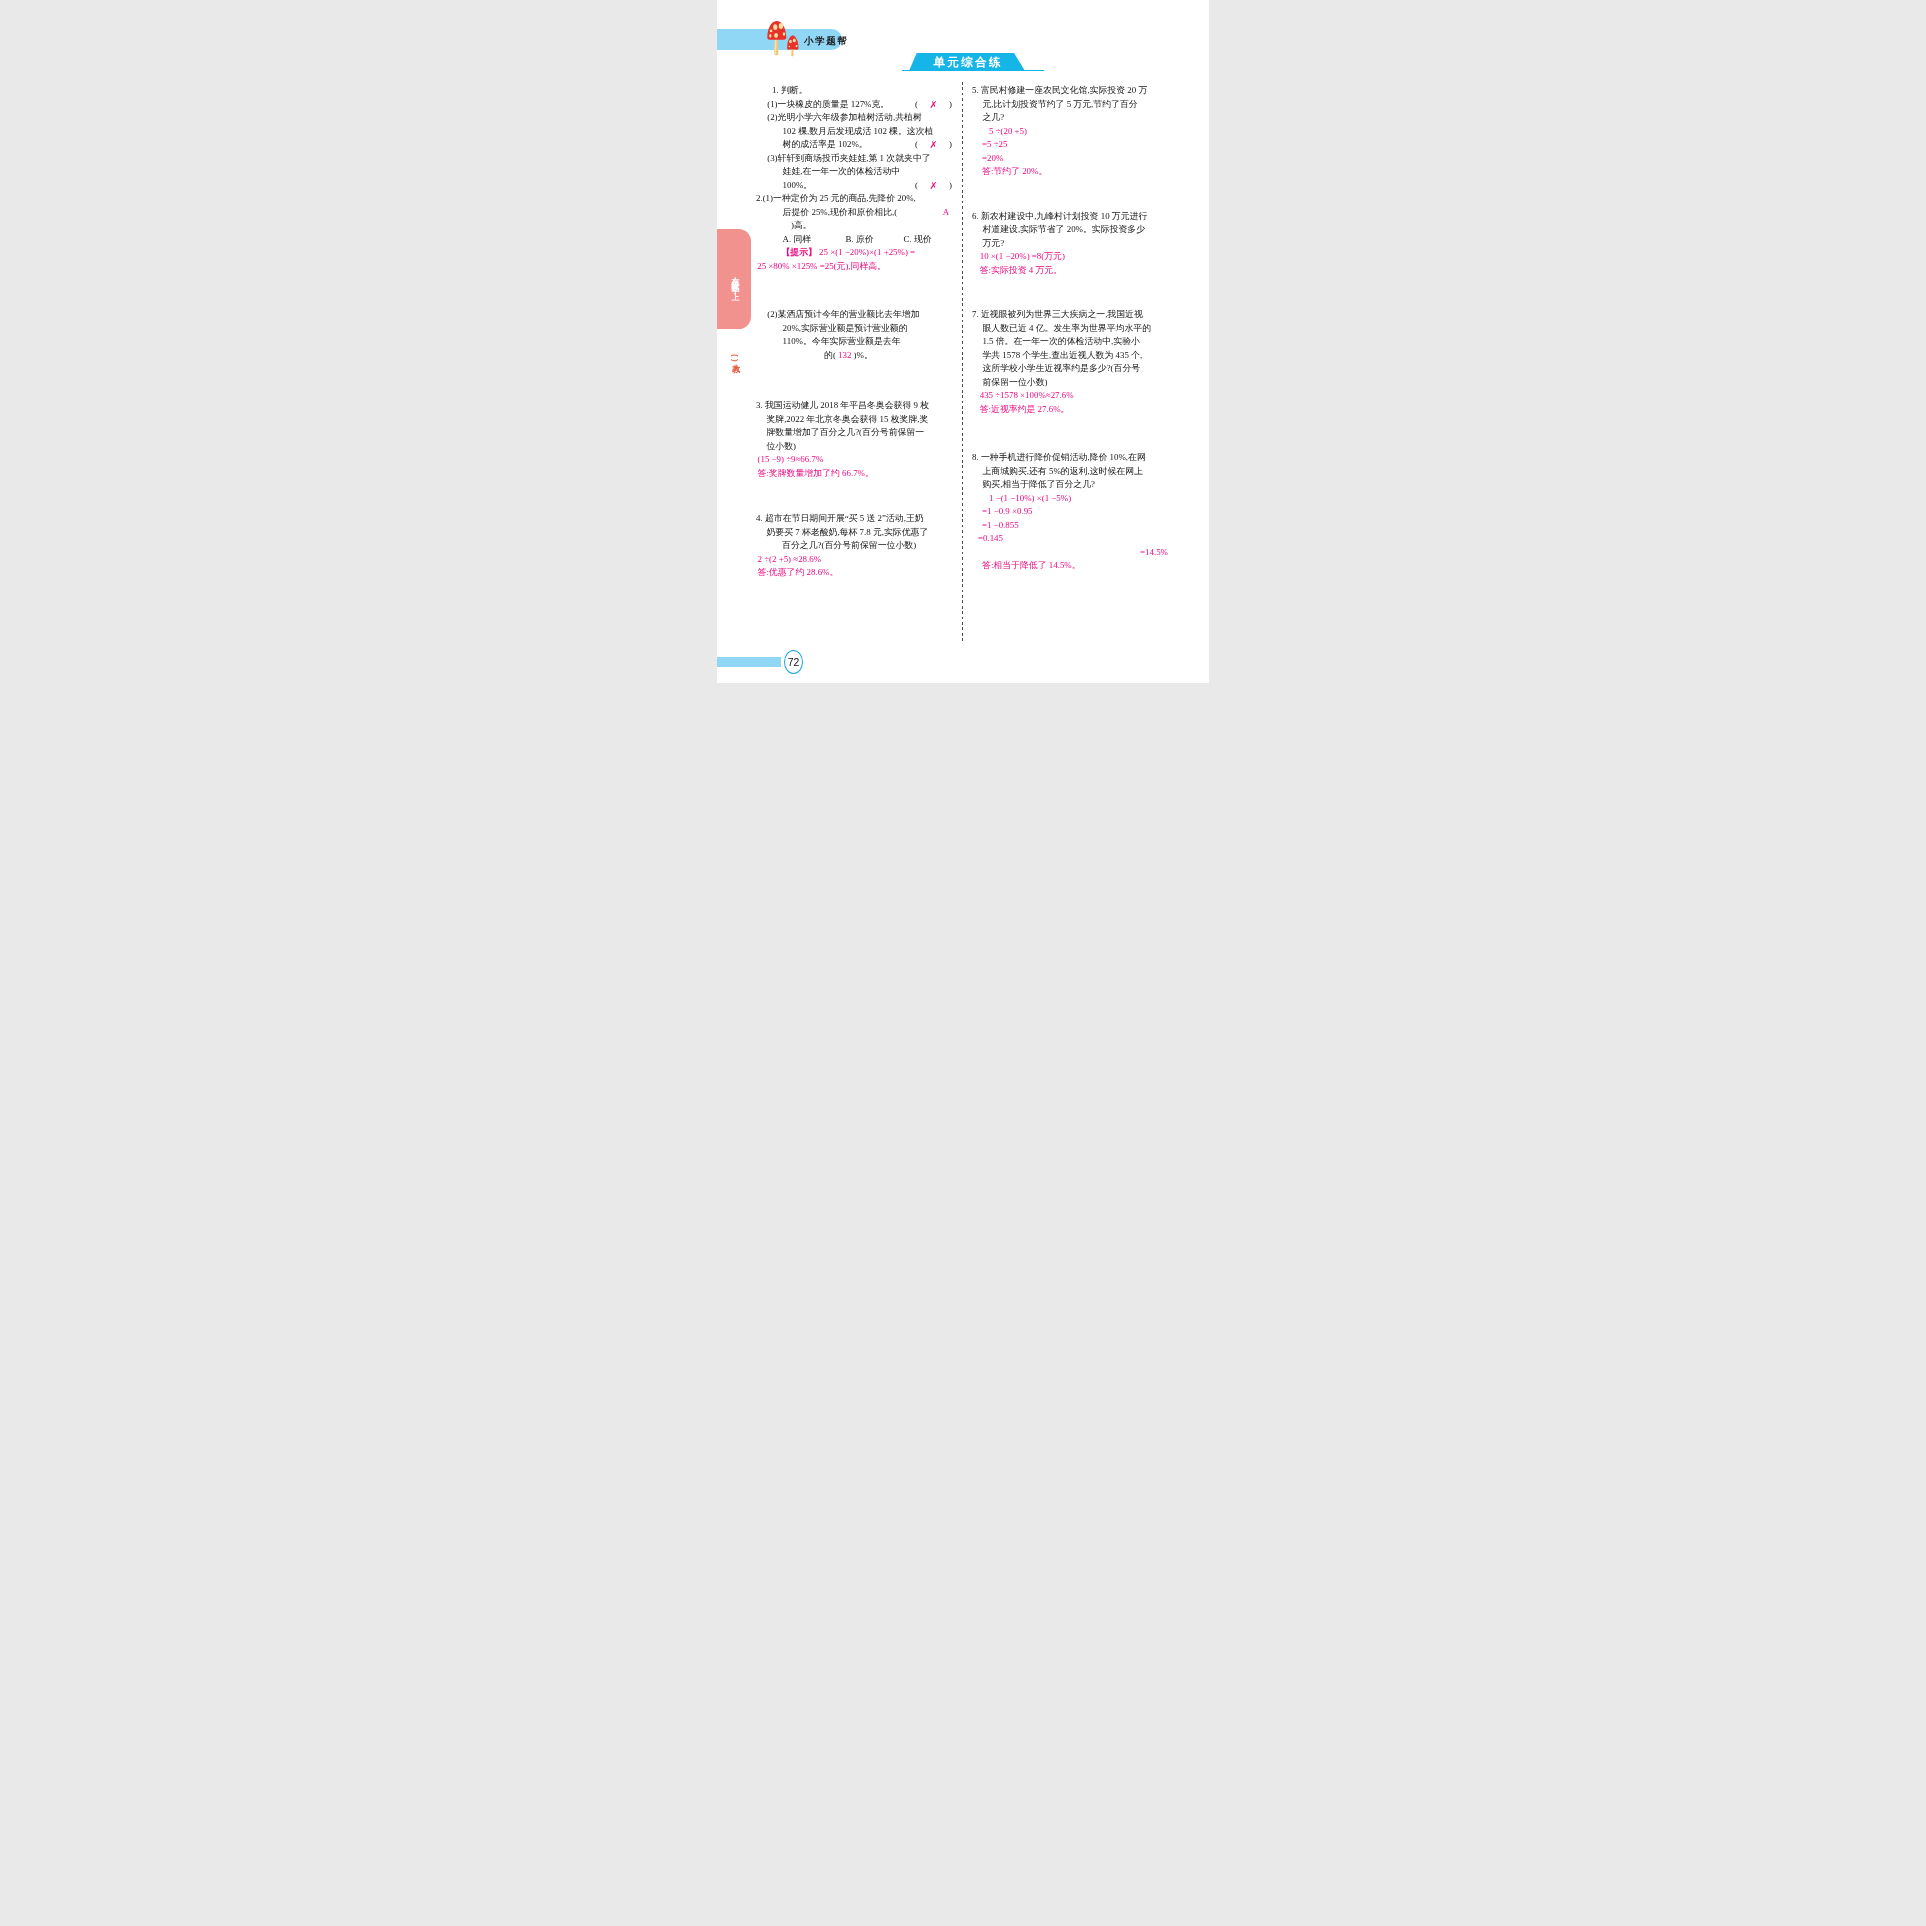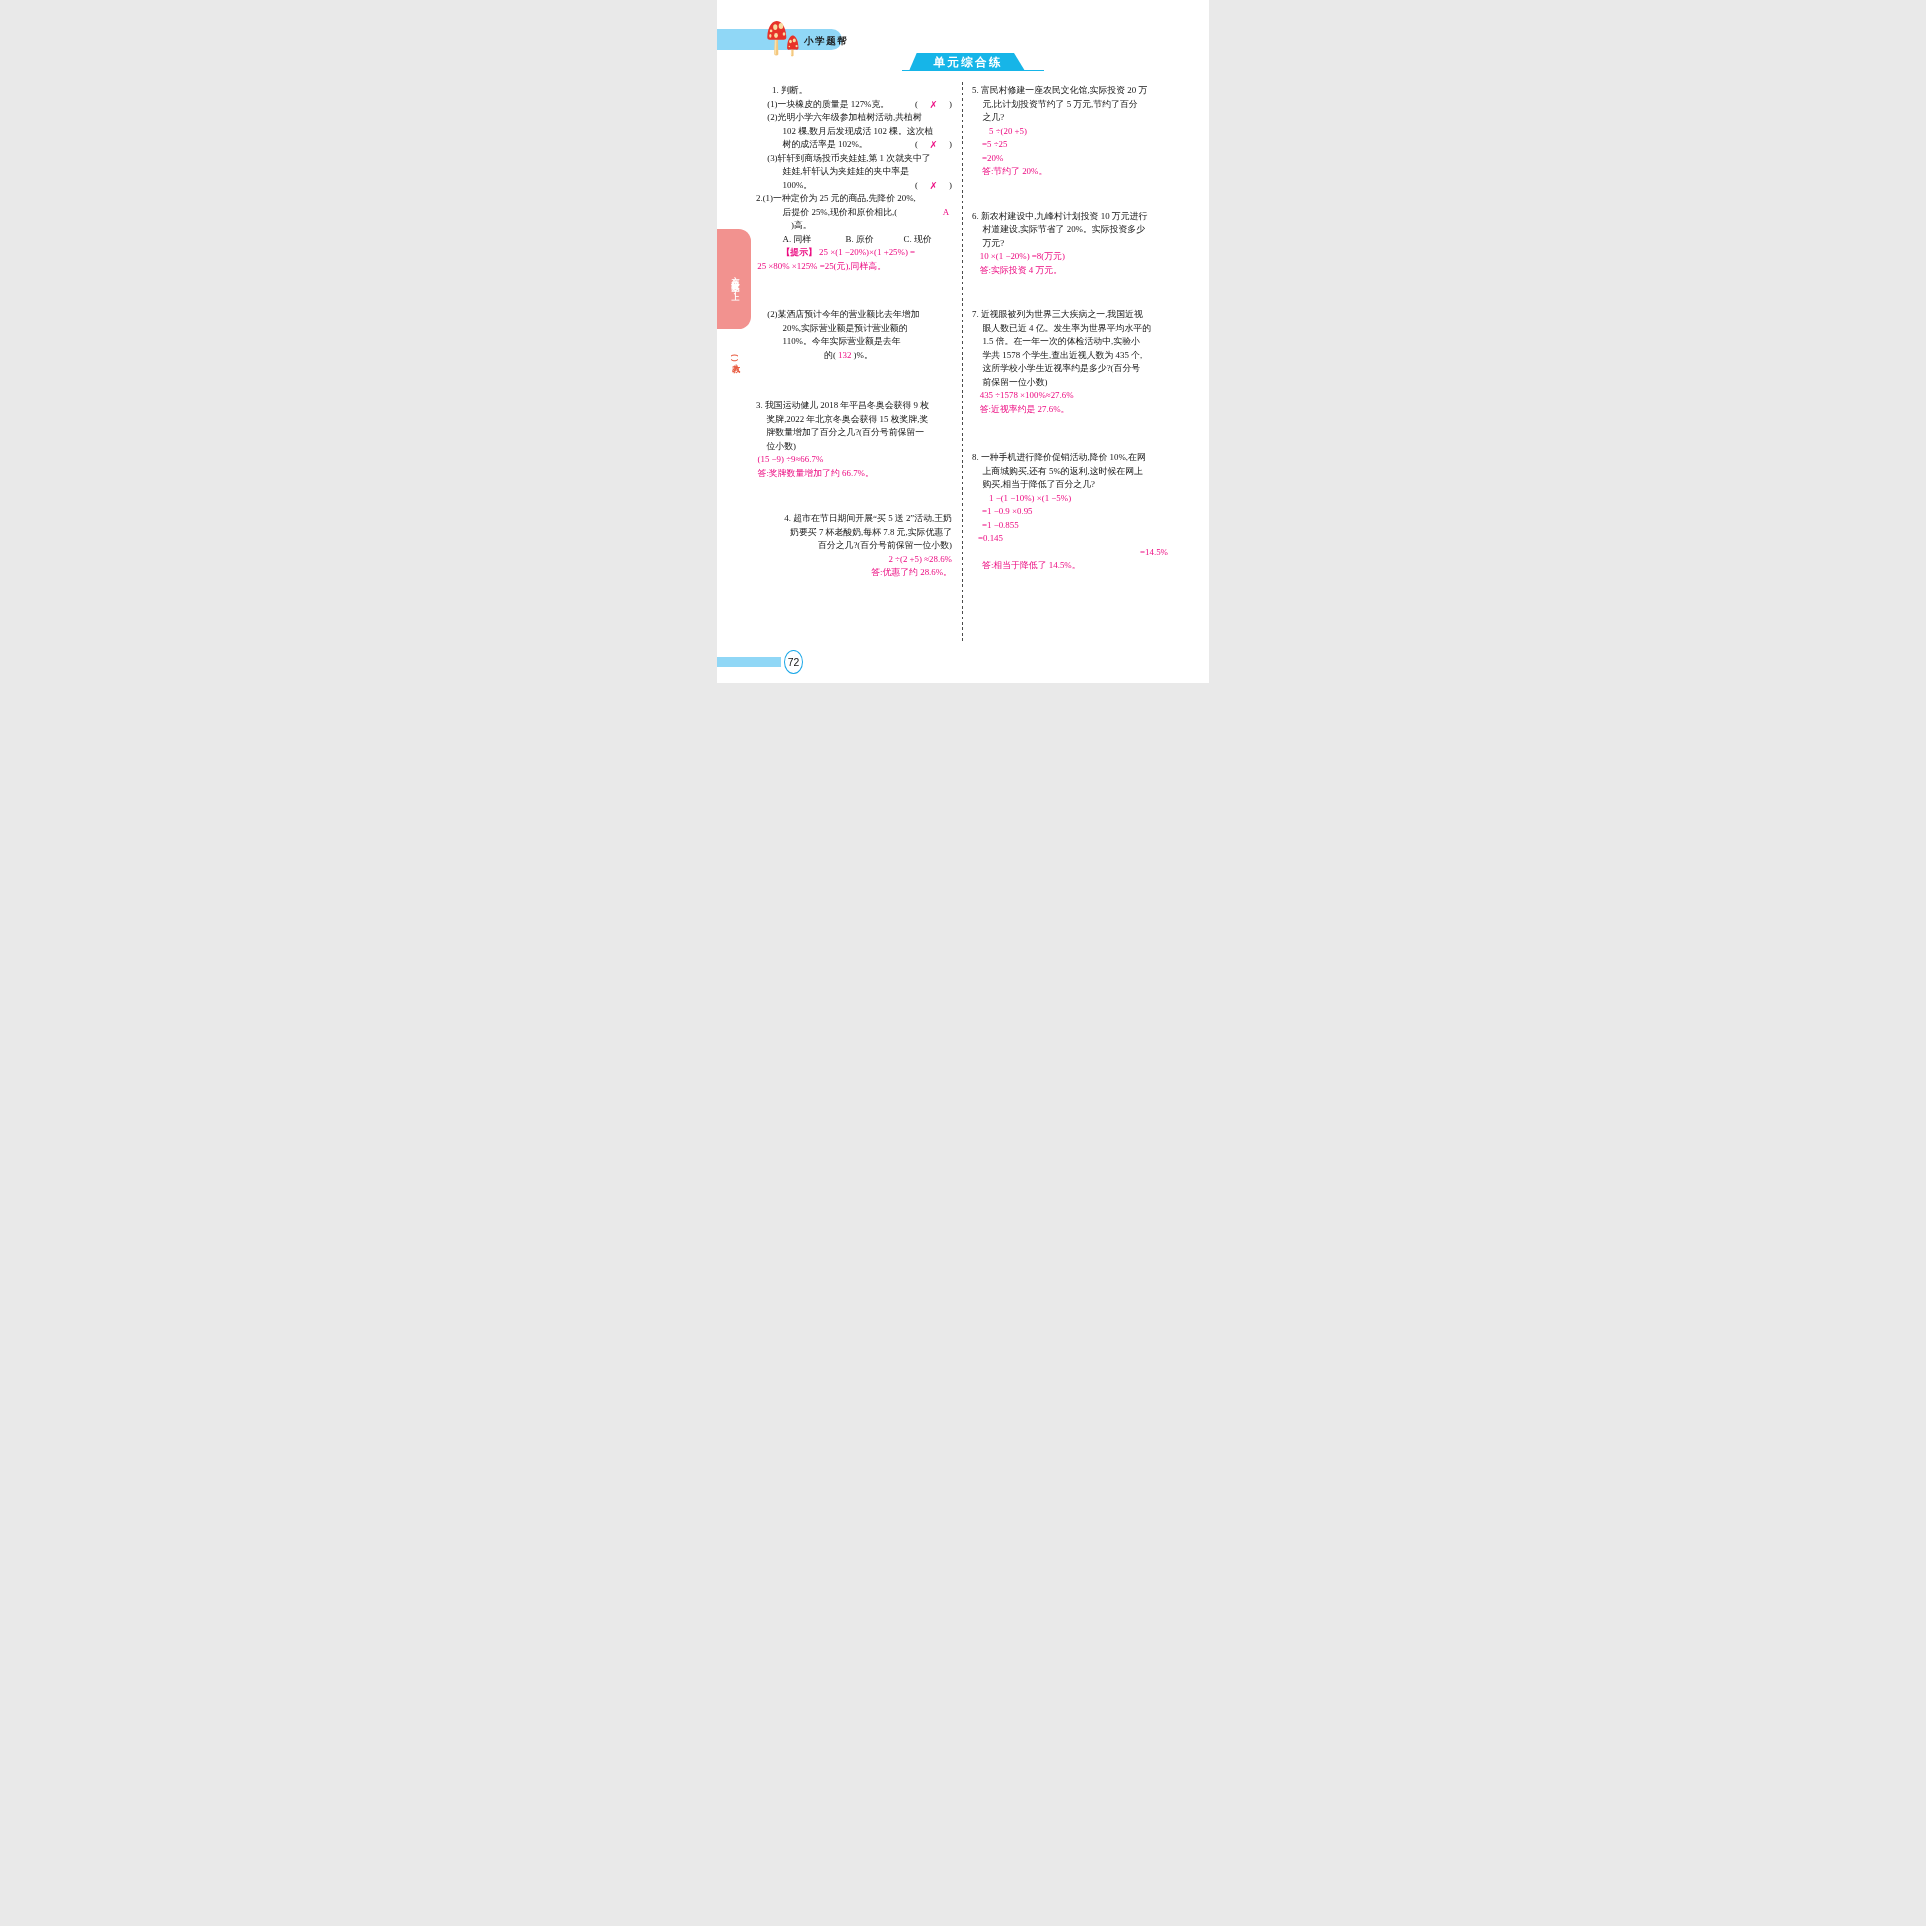--- a/index.html
+++ b/index.html
@@ -139,21 +139,21 @@
             <span>)</span>
           </span></div>
         <div class="line" style="margin-left: 11.2px;"><span>(2)光明小学六年级参加植树活动,共植树</span></div>
         <div class="line" style="margin-left: 26.6px;"><span>102 棵,数月后发现成活 102 棵。这次植</span></div>
         <div class="line" style="margin-left: 26.6px;"><span>树的成活率是 102%。</span><span class="right-group" style="width: 37px;">
             <span>(</span>
             <span class="seg-x">✗</span>
             <span>)</span>
           </span></div>
         <div class="line" style="margin-left: 11.2px;"><span>(3)轩轩到商场投币夹娃娃,第 1 次就夹中了</span></div>
-        <div class="line" style="margin-left: 26.6px;"><span>娃娃,轩轩认为夹娃娃的夹中率是</span></div>
+        <div class="line" style="margin-left: 26.6px;"><span>娃娃,在一年一次的体检活动中</span></div>
         <div class="line" style="margin-left: 26.6px;"><span>100%。</span><span class="right-group" style="width: 37px;">
             <span>(</span>
             <span class="seg-x">✗</span>
             <span>)</span>
           </span></div>
       </div>
       <div class="problem" style="margin-top: 0px;">
         <div class="line" style="margin-left: 0px;"><span>2.(1)一种定价为 25 元的商品,先降价 20%,</span></div>
         <div class="line" style="margin-left: 26.6px;"><span>后提价 25%,现价和原价相比,(</span><span class="right-group" style="width: 9.2px;">
             <span class="seg-m">A</span>
@@ -170,21 +170,21 @@
         <div class="line" style="margin-left: 22px; padding-left: 46px;"><span>的( </span><span class="seg-m">132</span><span> )%。</span></div>
       </div>
       <div class="problem" style="margin-top: 37px;">
         <div class="line" style="margin-left: 0px;"><span>3. 我国运动健儿 2018 年平昌冬奥会获得 9 枚</span></div>
         <div class="line" style="margin-left: 10.4px;"><span>奖牌,2022 年北京冬奥会获得 15 枚奖牌,奖</span></div>
         <div class="line" style="margin-left: 10.4px;"><span>牌数量增加了百分之几?(百分号前保留一</span></div>
         <div class="line" style="margin-left: 10.4px;"><span>位小数)</span></div>
         <div class="line" style="margin-left: 1.5px;"><span class="seg-m">(15 −9) ÷9≈66.7%</span></div>
         <div class="line" style="margin-left: 1.5px;"><span class="seg-m">答:奖牌数量增加了约 66.7%。</span></div>
       </div>
-      <div class="problem" style="margin-top: 32px; text-align: right;">
+      <div class="problem" style="margin-top: 32px;">
         <div class="line" style="margin-left: 0px;"><span>4. 超市在节日期间开展“买 5 送 2”活动,王奶</span></div>
         <div class="line" style="margin-left: 10.4px;"><span>奶要买 7 杯老酸奶,每杯 7.8 元,实际优惠了</span></div>
         <div class="line" style="margin-left: 26px;"><span>百分之几?(百分号前保留一位小数)</span></div>
         <div class="line" style="margin-left: 1.5px;"><span class="seg-m">2 ÷(2 +5) ≈28.6%</span></div>
         <div class="line" style="margin-left: 1.5px;"><span class="seg-m">答:优惠了约 28.6%。</span></div>
       </div>
     </div>
   <div class="divider"></div>
   <div class="col col-right">
       <div class="problem" style="margin-top: 0px;">

